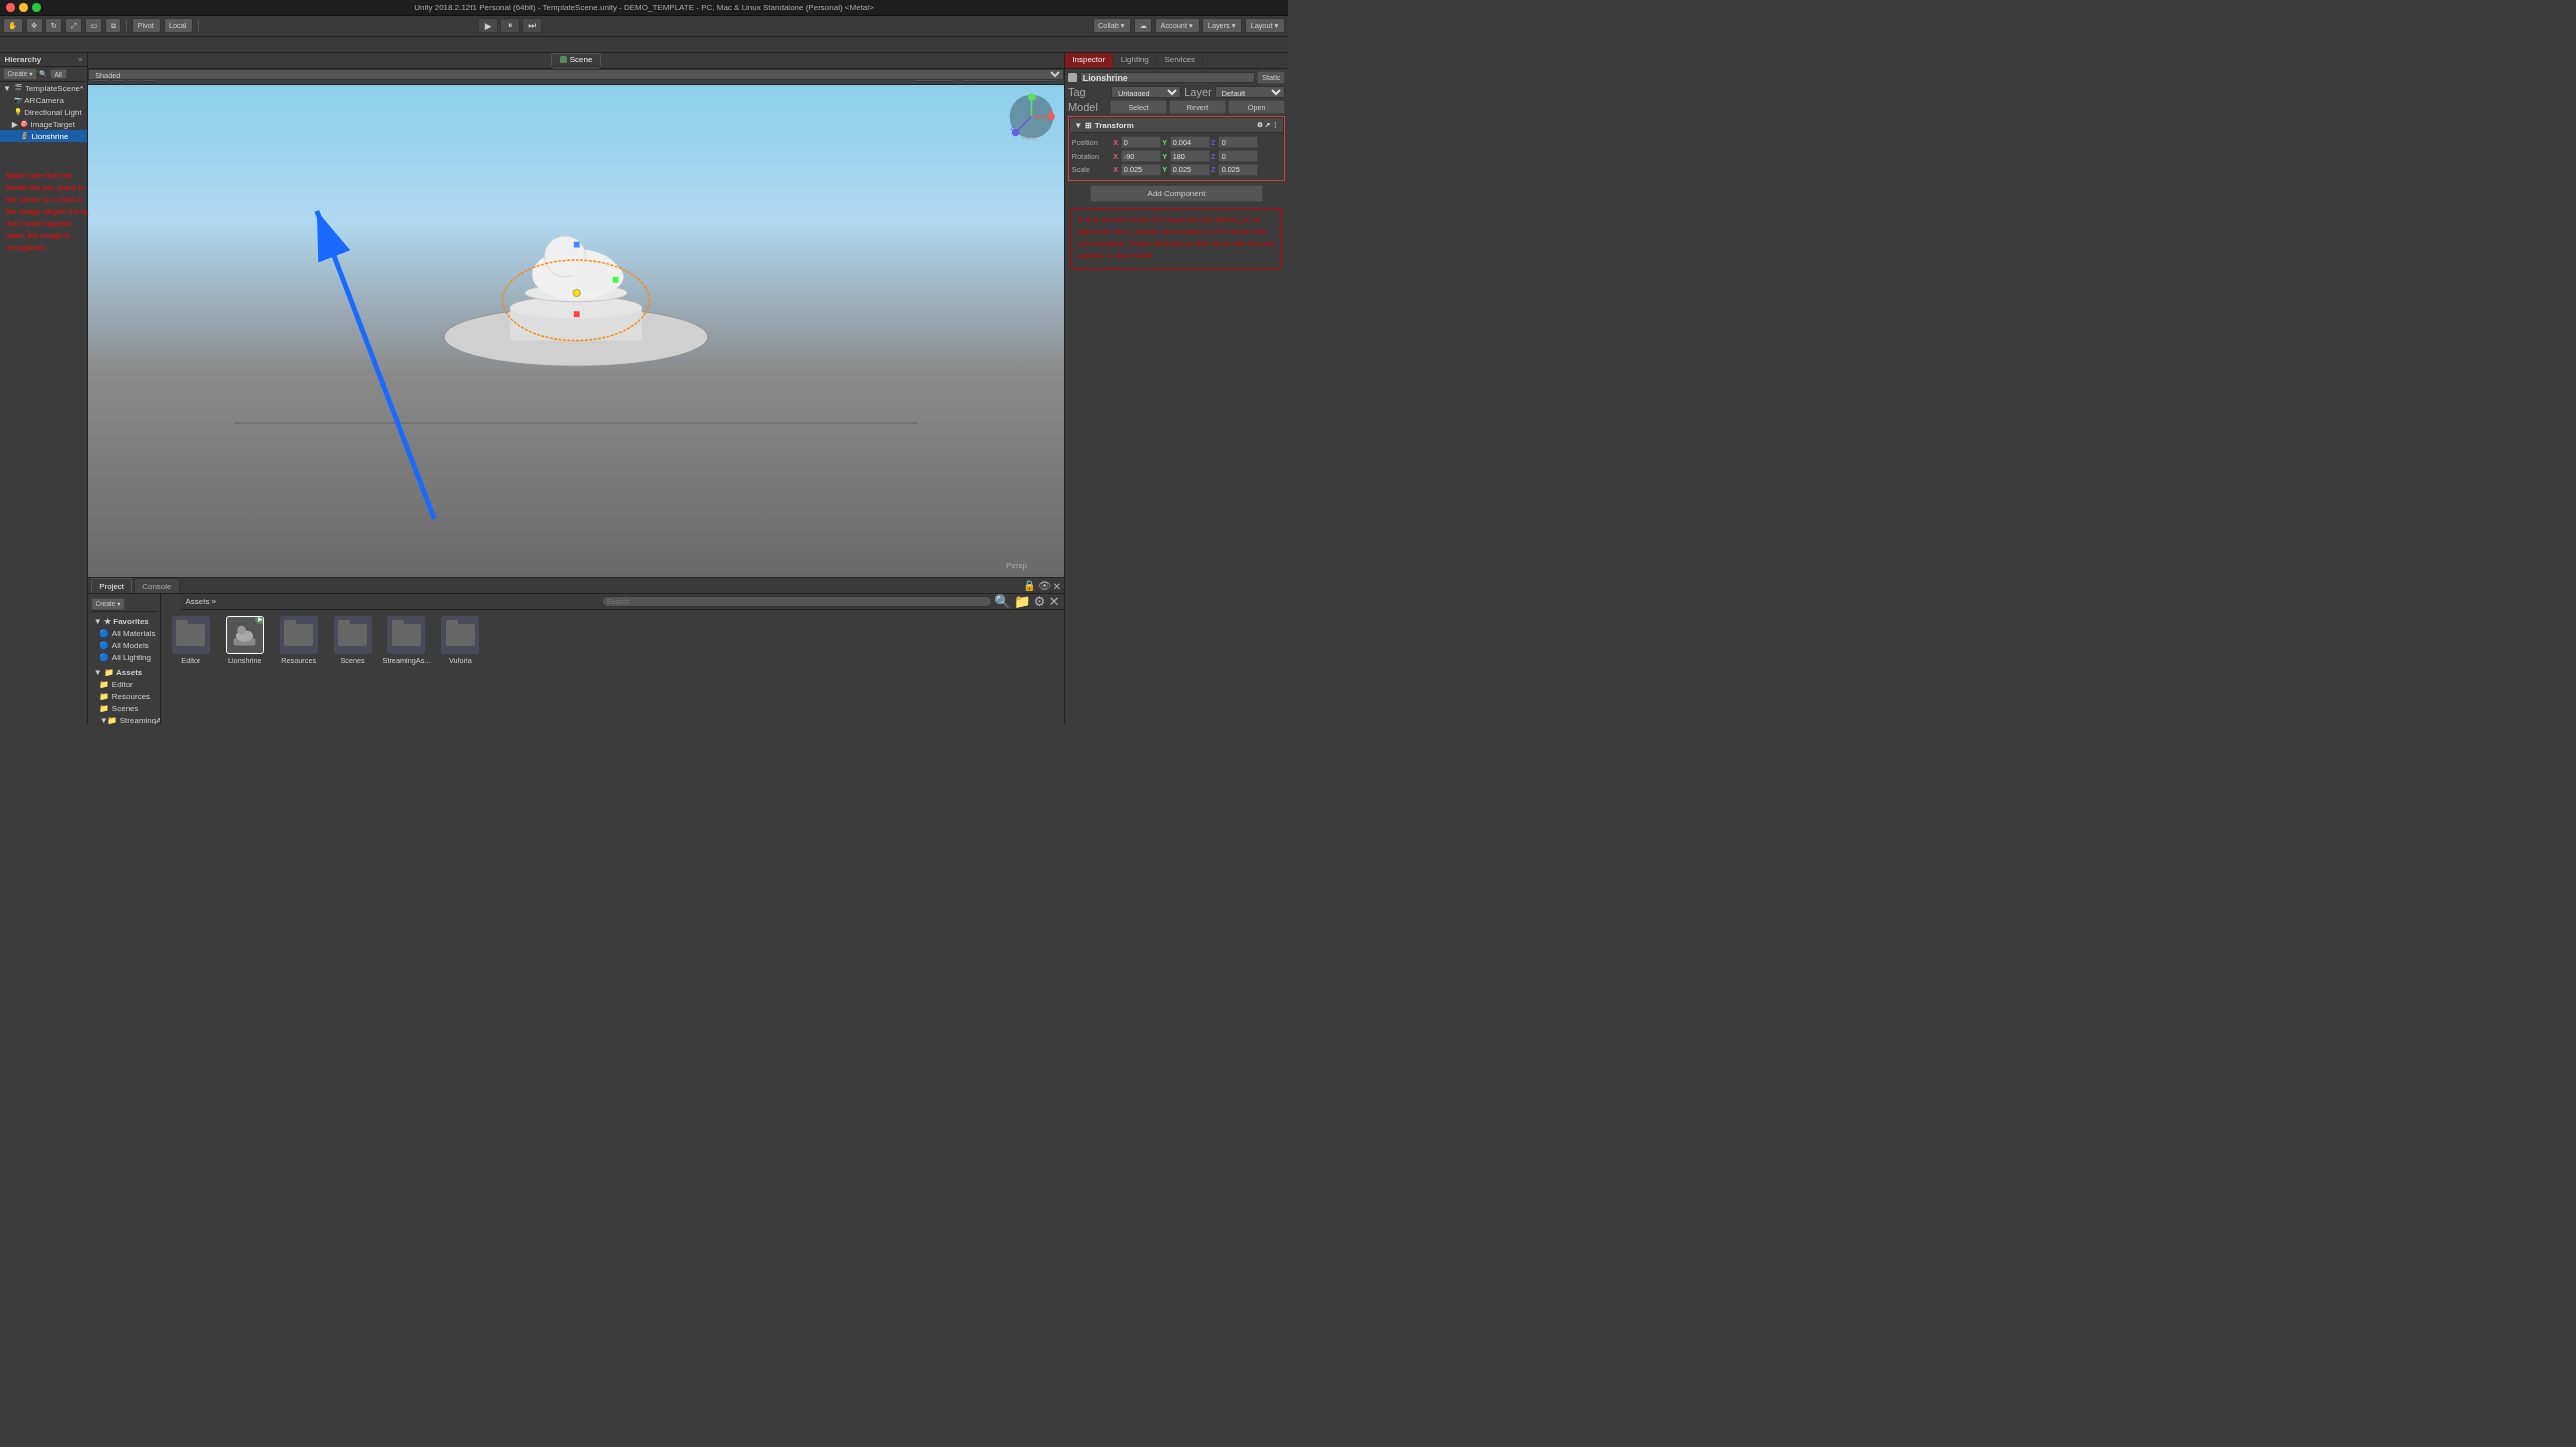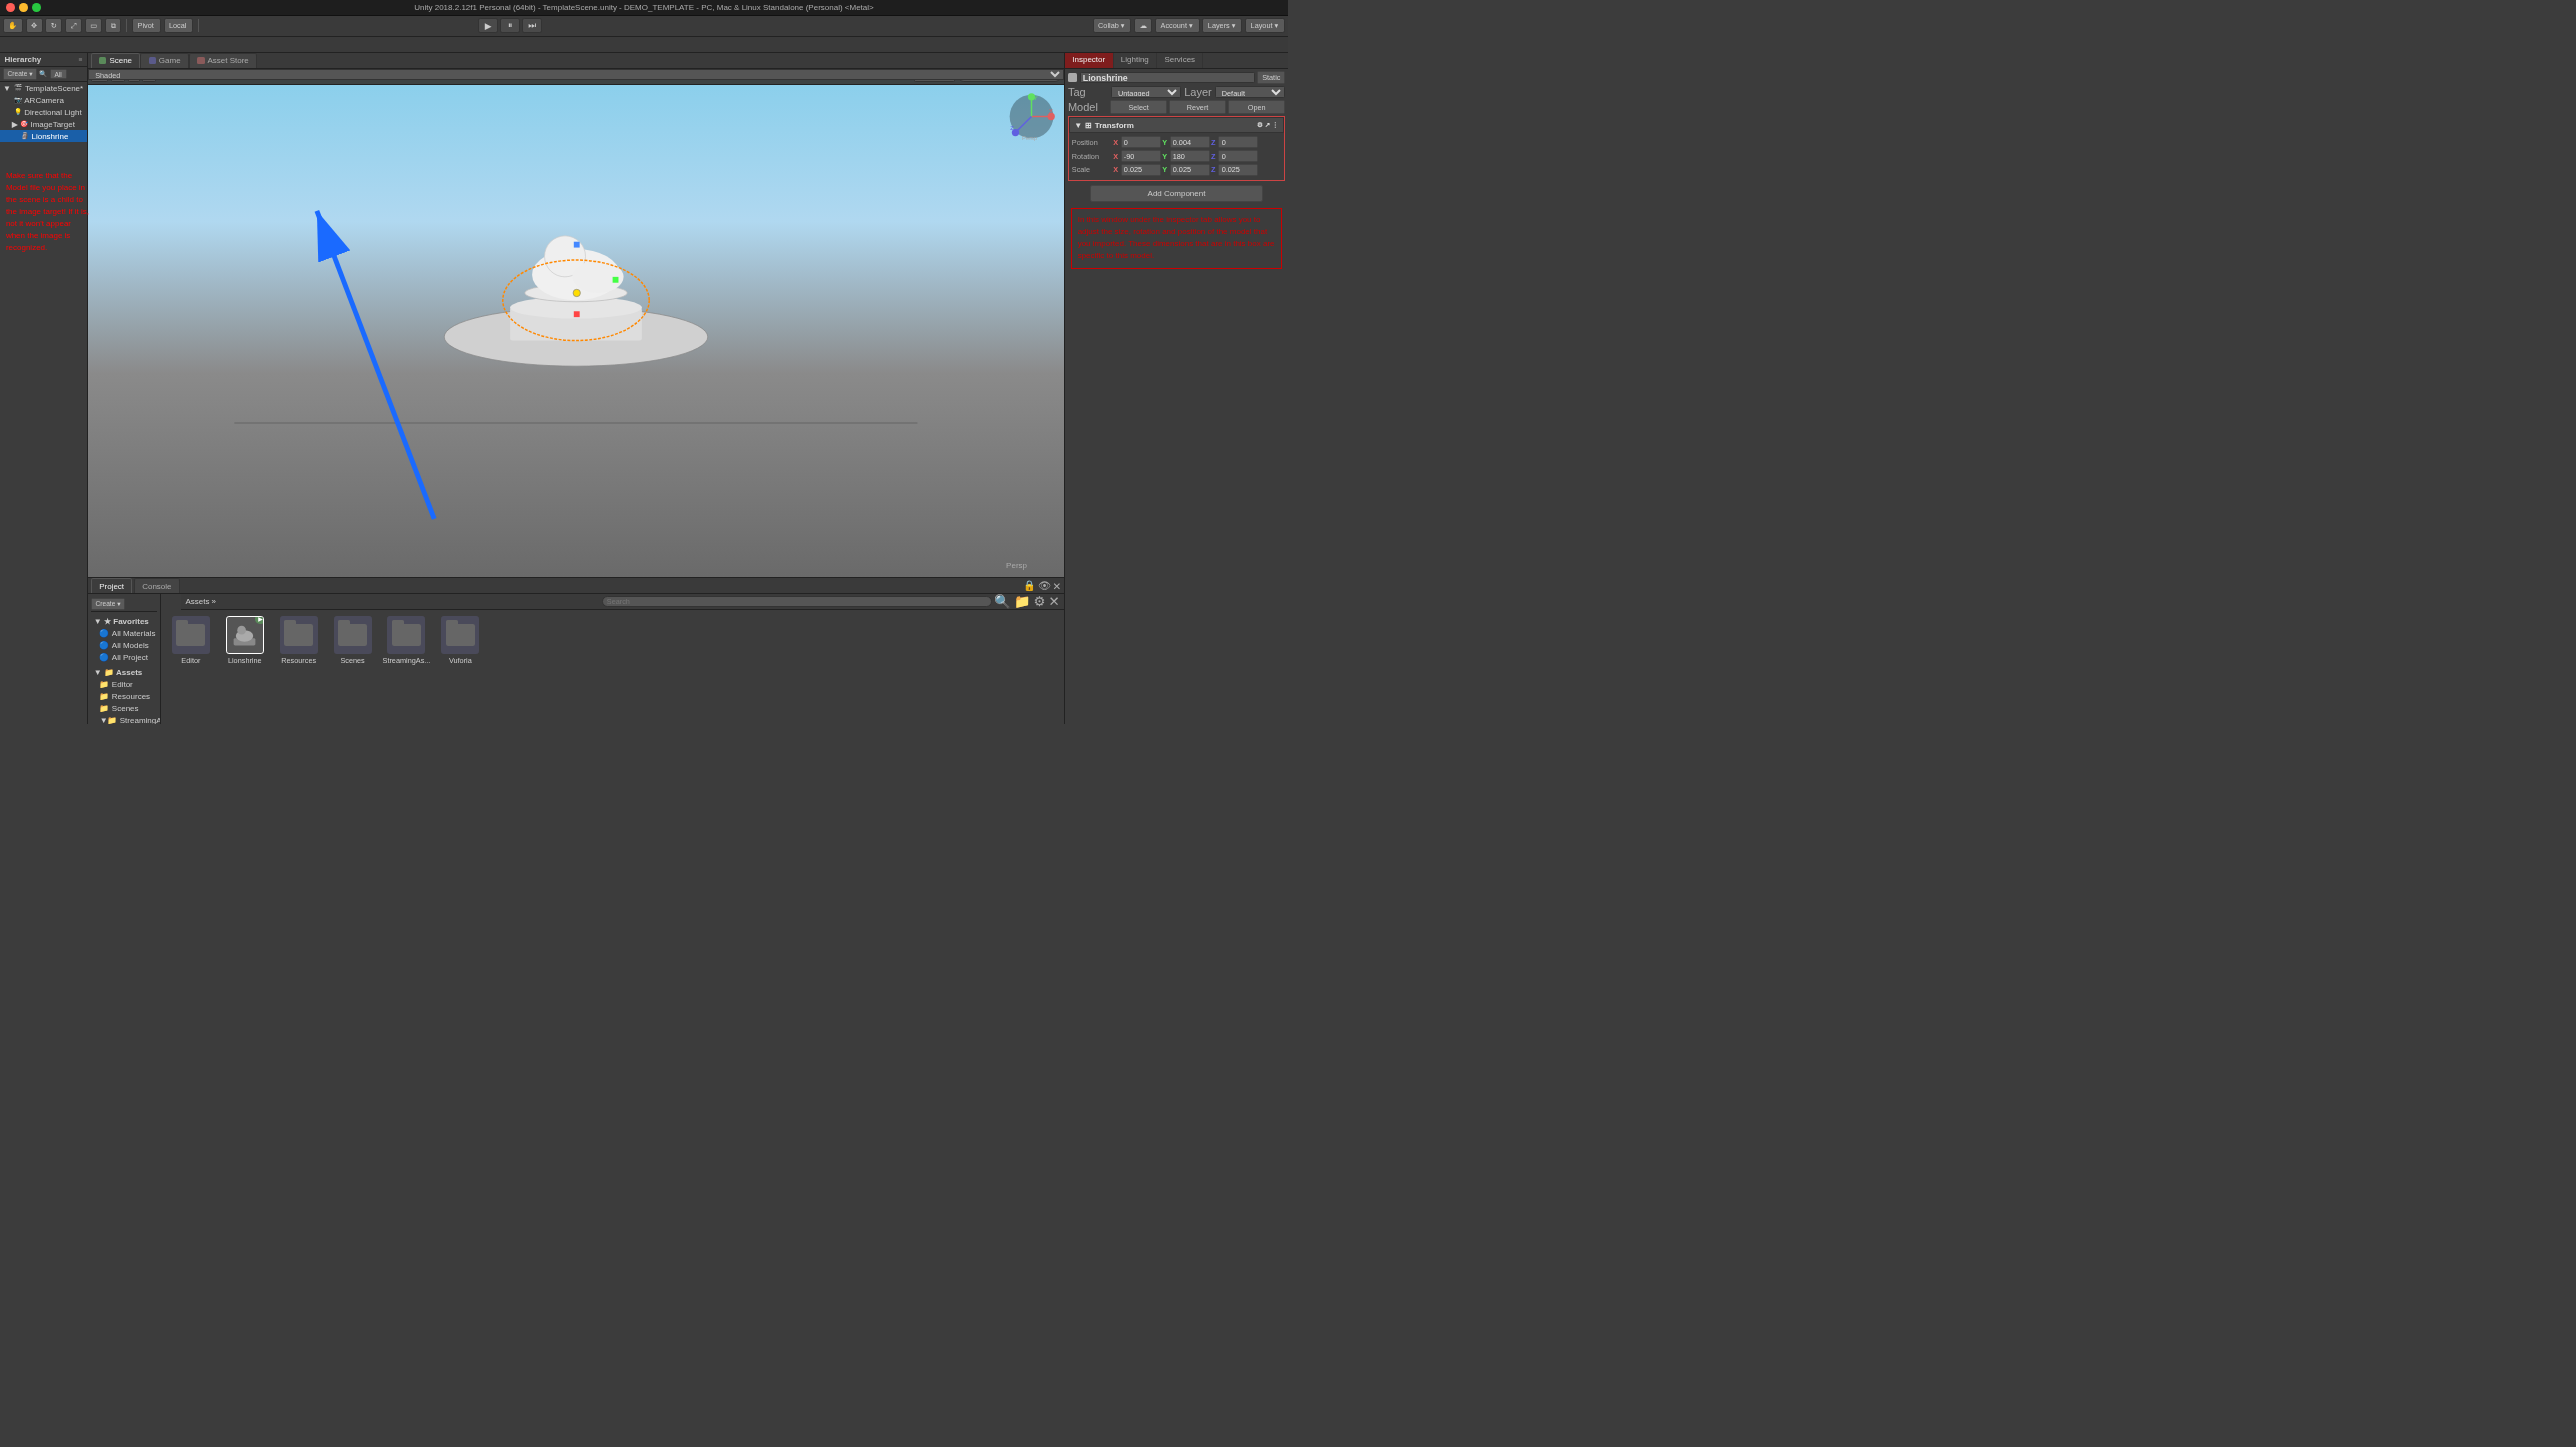--- a/index.html
+++ b/index.html
@@ -125,24 +125,25 @@
       flex: 1;
       display: flex;
       flex-direction: column;
     }
 
     
     .tab-bar {
       background: #3a3a3a;
       border-bottom: 0.7px solid #222;
       display: flex;
-      align-items: flex-end;
+      align-items: center;
       height: 16px;
       padding: 0 2.9px;
       gap: 0;
+      flex-direction: column;
     }
     .tab {
       padding: 1.5px 7.3px;
       font-size: 8px;
       color: #aaa;
       cursor: pointer;
       border-radius: 2.2px 2.2px 0 0;
       background: #444;
       border: 0.7px solid #333;
       border-bottom: none;
@@ -624,21 +625,21 @@
           <div class="tree-item" style="padding-left:8.8px;">
             <span>🔵</span>
             <span>All Materials</span>
           </div>
           <div class="tree-item" style="padding-left:8.8px;">
             <span>🔵</span>
             <span>All Models</span>
           </div>
           <div class="tree-item" style="padding-left:8.8px;">
             <span>🔵</span>
-            <span>All Project</span>
+            <span>All Lighting</span>
           </div>
 
           <div class="tree-item" style="font-weight:bold; margin-top:2.9px;">
             <span>▼</span>
             <span>📁</span>
             <span>Assets</span>
           </div>
           <div class="tree-item" style="padding-left:8.8px;">
             <span>📁</span>
             <span>Editor</span>

